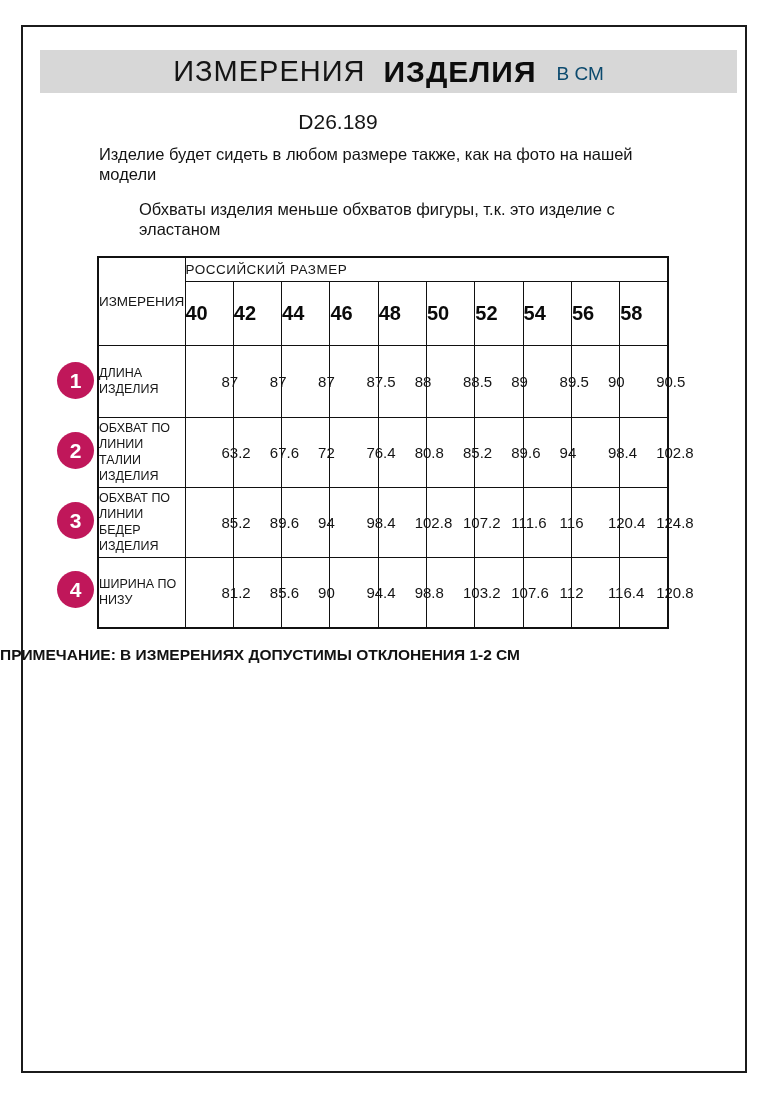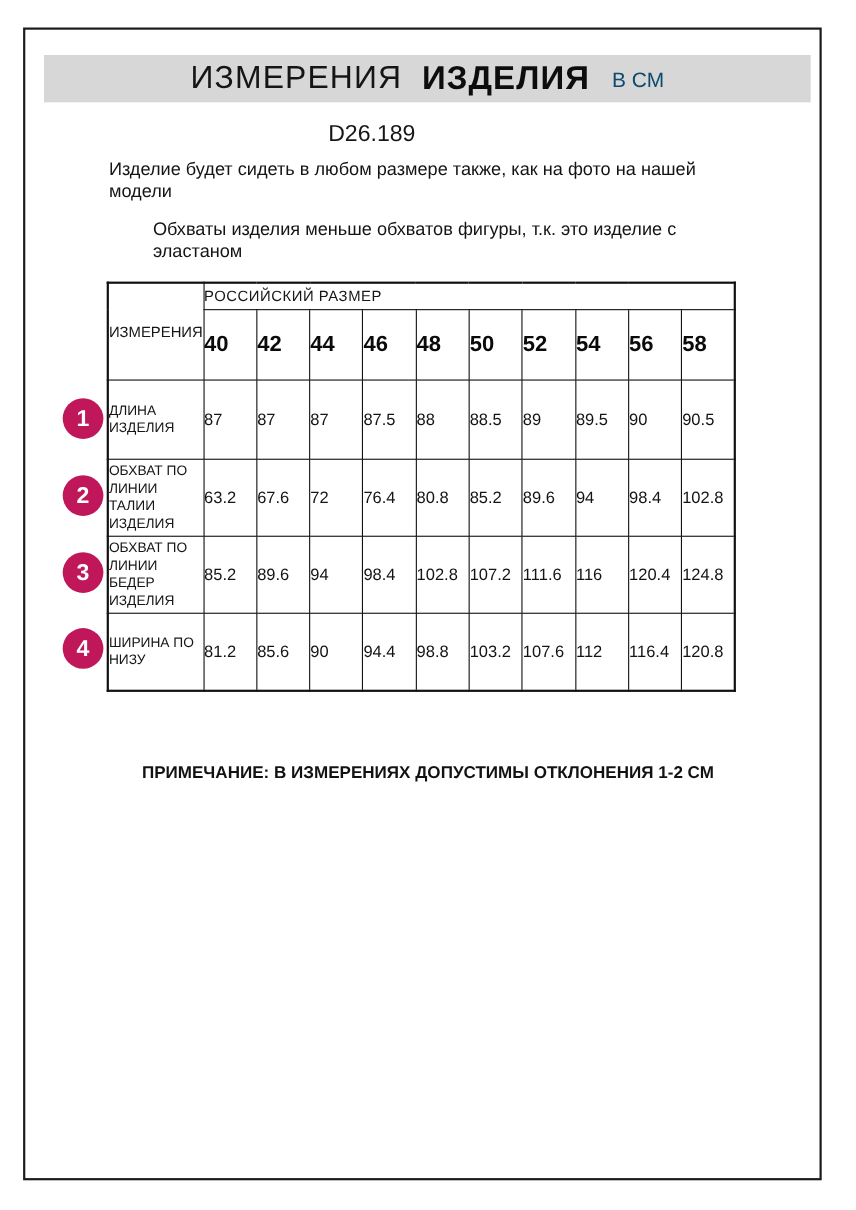--- a/index.html
+++ b/index.html
@@ -99,20 +99,21 @@
   td.row-label {
     font-size: 12.5px;
     line-height: 1.3;
     white-space: pre-line;
     color: #161616;
     padding: 2px 3px;
   }
   tr.row-data td.value-cell {
     font-size: 15px;
     color: #141414;
+    padding-left: 36px;
   }
   tr.rh-72 { height: 72px; }
   tr.rh-70 { height: 70px; }
   tr.rh-71 { height: 71px; }
   .badge {
     position: absolute;
     left: 57px;
     width: 37px; height: 37px;
     border-radius: 50%;
     background: #c0175a;
@@ -124,25 +125,23 @@
     justify-content: center;
   }
   .badge-1 { top: 362px; }
   .badge-2 { top: 432px; }
   .badge-3 { top: 502px; }
   .badge-4 { top: 571px; }
   .footnote {
     position: absolute;
     left: 0; top: 646px;
     width: 778px;
-    text-align: center;
     font-size: 15.5px;
     font-weight: 700;
     color: #121212;
-    margin-top: 48px;
   }
 </style>
 </head>
 <body>
 
 <div class="page-frame"></div>
 
 <div class="title-bar">
   <span class="title-main">ИЗМЕРЕНИЯ</span>
   <span class="title-strong">ИЗДЕЛИЯ</span>

